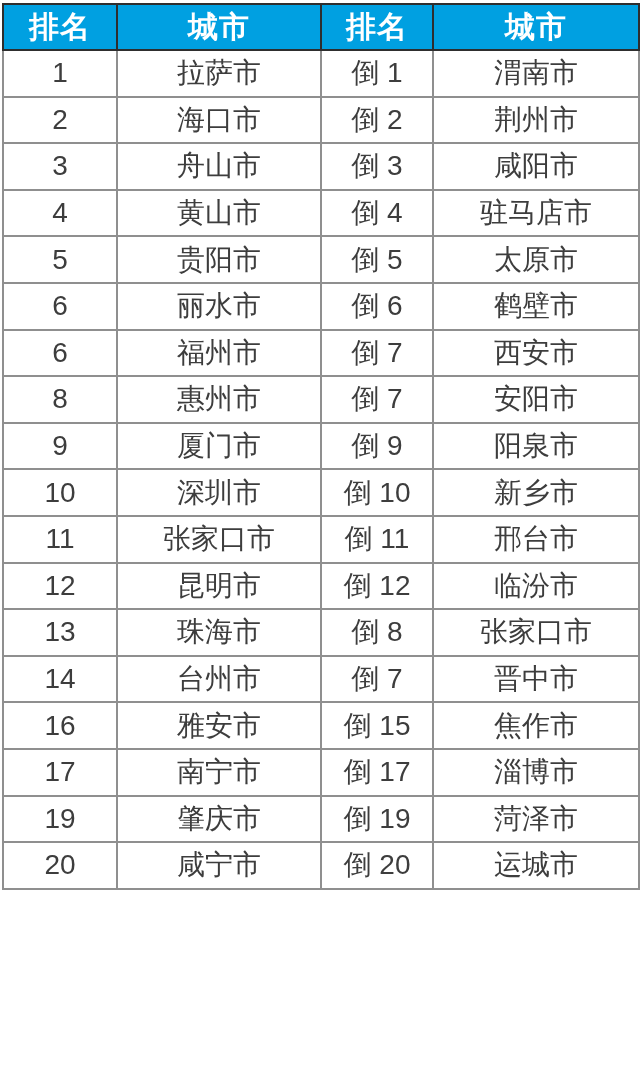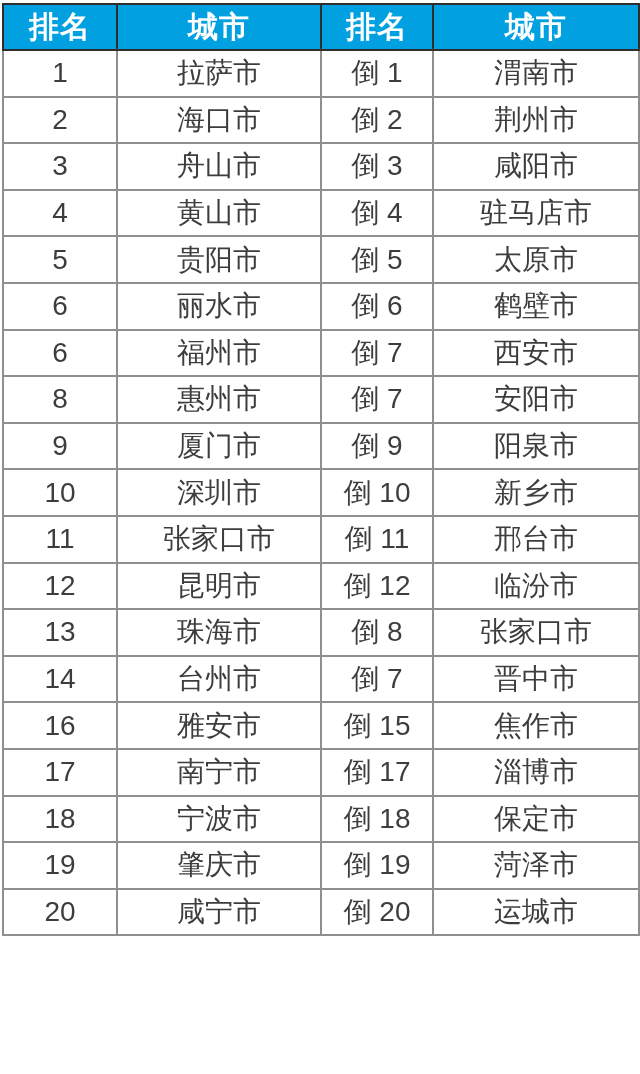--- a/index.html
+++ b/index.html
@@ -166,26 +166,20 @@
           <td>倒 15</td>
           <td>焦作市</td>
         </tr>
         <tr>
           <td>17</td>
           <td>南宁市</td>
           <td>倒 17</td>
           <td>淄博市</td>
         </tr>
         <tr>
-          <td>18</td>
-          <td>宁波市</td>
-          <td>倒 18</td>
-          <td>保定市</td>
-        </tr>
-        <tr>
           <td>19</td>
           <td>肇庆市</td>
           <td>倒 19</td>
           <td>菏泽市</td>
         </tr>
         <tr>
           <td>20</td>
           <td>咸宁市</td>
           <td>倒 20</td>
           <td>运城市</td>

